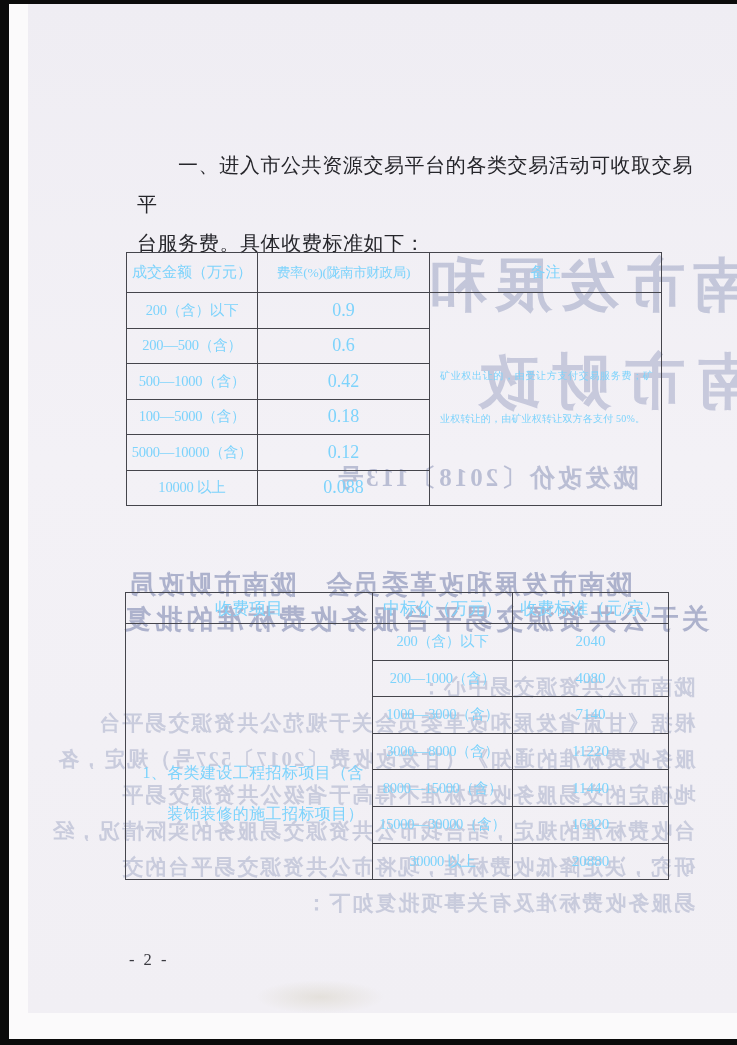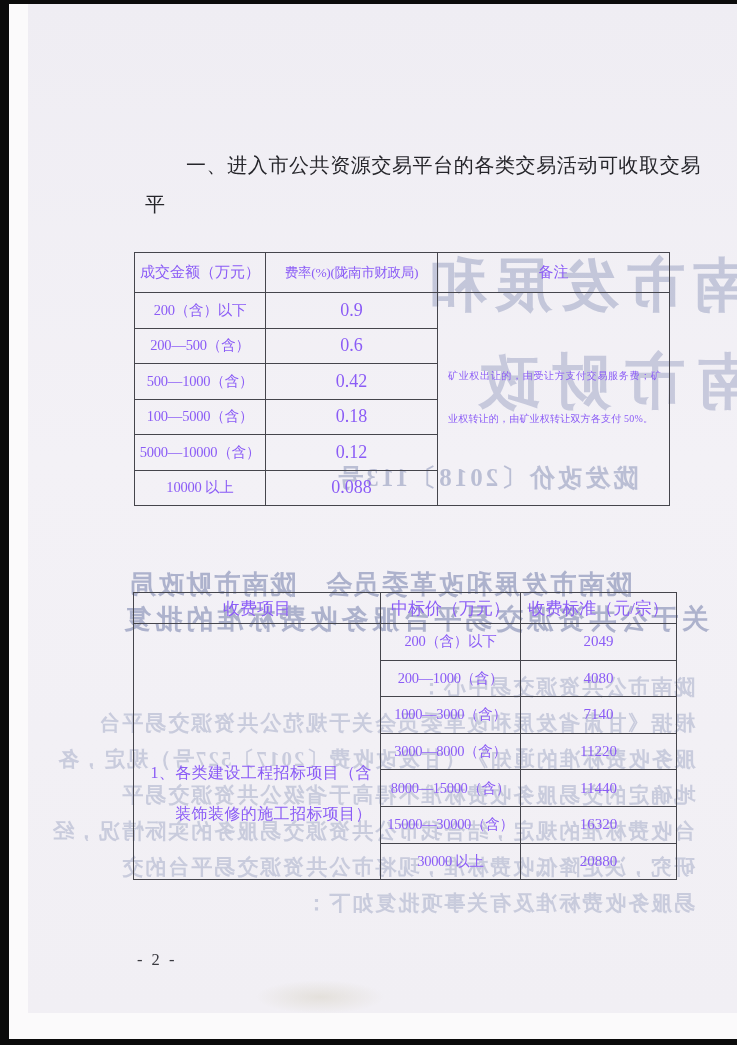--- a/index.html
+++ b/index.html
@@ -20,30 +20,30 @@
   }
   .bleed-big1{left:420px;top:247px;font-size:58px;letter-spacing:8px;color:rgba(128,137,178,0.40);}
   .bleed-big2{left:465px;top:342px;font-size:60px;letter-spacing:13px;color:rgba(128,137,178,0.38);}
   .bleed-docnum{left:335px;top:461px;font-size:25px;letter-spacing:3px;color:rgba(120,130,172,0.46);}
   .bleed-t1{left:128px;top:567px;font-size:26px;letter-spacing:2px;color:rgba(104,116,164,0.50);}
   .bleed-t2{left:120px;top:601px;font-size:27px;letter-spacing:4px;color:rgba(104,116,164,0.50);}
   .bleed-line{right:42px;font-size:21px;letter-spacing:2px;color:rgba(135,144,182,0.38);}
   .bl-a{top:673px;}.bl-b{top:709px;}.bl-c{top:745px;}.bl-d{top:781px;}
   .bl-e{top:817px;}.bl-f{top:853px;}.bl-g{top:889px;}
   
-  .content{position:absolute;left:12px;top:0;width:591px;height:1045px;z-index:2;color:#26262b;}
+  .content{position:absolute;left:4px;top:0;width:591px;height:1045px;z-index:2;color:#26262b;}
   .para{position:absolute;left:133px;width:560px;font-size:20px;line-height:39px;letter-spacing:0.6px;}
   .p1{top:146px;}
   .p2{top:224px;}
   .p3{top:510px;}
   .indent2{text-indent:2.05em;display:block;}
   .indent1{text-indent:1.3em;display:block;}
   table{border-collapse:collapse;table-layout:fixed;position:absolute;background:transparent;}
   th,td{border:1.4px solid #45454c;text-align:center;vertical-align:middle;
-        font-weight:normal;color:#8b5cf6;overflow:hidden;}
+        font-weight:normal;color:#7dd3fc;overflow:hidden;}
   .table1{left:122px;top:252px;width:535px;}
   .table1 col.c1{width:131px;} .table1 col.c2{width:172px;} .table1 col.c3{width:232px;}
   .table1 tr.hdr{height:40px;} .table1 tr.row{height:35.5px;}
   .table1 th{font-size:15px;}
   .table1 th.rate-h{font-size:13.5px;letter-spacing:-0.3px;}
   .table1 td{font-size:18px;}
   .table1 td.amt{font-size:14.5px;letter-spacing:-0.2px;}
   .table1 td.remark{font-size:10px;text-align:justify;line-height:43px;padding:0 8px 4px 10px;letter-spacing:0.2px;}
   .table2{left:121px;top:592px;width:543px;}
   .table2 col.c1{width:247px;} .table2 col.c2{width:140px;} .table2 col.c3{width:156px;}
@@ -74,20 +74,21 @@
 <div class="bleed bleed-line bl-c">服务收费标准的通知》（甘发改收费〔2017〕527号）规定，各</div>
 <div class="bleed bleed-line bl-d">地确定的交易服务收费标准不得高于省级公共资源交易平</div>
 <div class="bleed bleed-line bl-e">台收费标准的规定，结合我市公共资源交易服务的实际情况，经</div>
 <div class="bleed bleed-line bl-f">研究，决定降低收费标准，现将市公共资源交易平台的交</div>
 <div class="bleed bleed-line bl-g">易服务收费标准及有关事项批复如下：</div>
 
 <div class="content">
 
   <div class="para p1">
     <span class="indent2">一、进入市公共资源交易平台的各类交易活动可收取交易平</span>
+    <span>台服务费。具体收费标准如下：</span>
   </div>
 
 
   <table class="table1">
     <colgroup>
         <col class="c1">
         <col class="c2">
         <col class="c3">
       </colgroup>
     <tbody>
@@ -133,21 +134,21 @@
       </colgroup>
     <tbody>
         <tr class="hdr">
       <th>收费项目</th>
       <th>中标价（万元）</th>
       <th>收费标准（元/宗）</th>
     </tr>
     <tr class="row">
       <td class="item" rowspan="7">1、各类建设工程招标项目（含装饰装修的施工招标项目）</td>
       <td class="price">200（含）以下</td>
-      <td>2049</td>
+      <td>2040</td>
     </tr>
     <tr class="row">
       <td class="price">200—1000（含）</td>
       <td>4080</td>
     </tr>
     <tr class="row">
       <td class="price">1000—3000（含）</td>
       <td>7140</td>
     </tr>
     <tr class="row">

